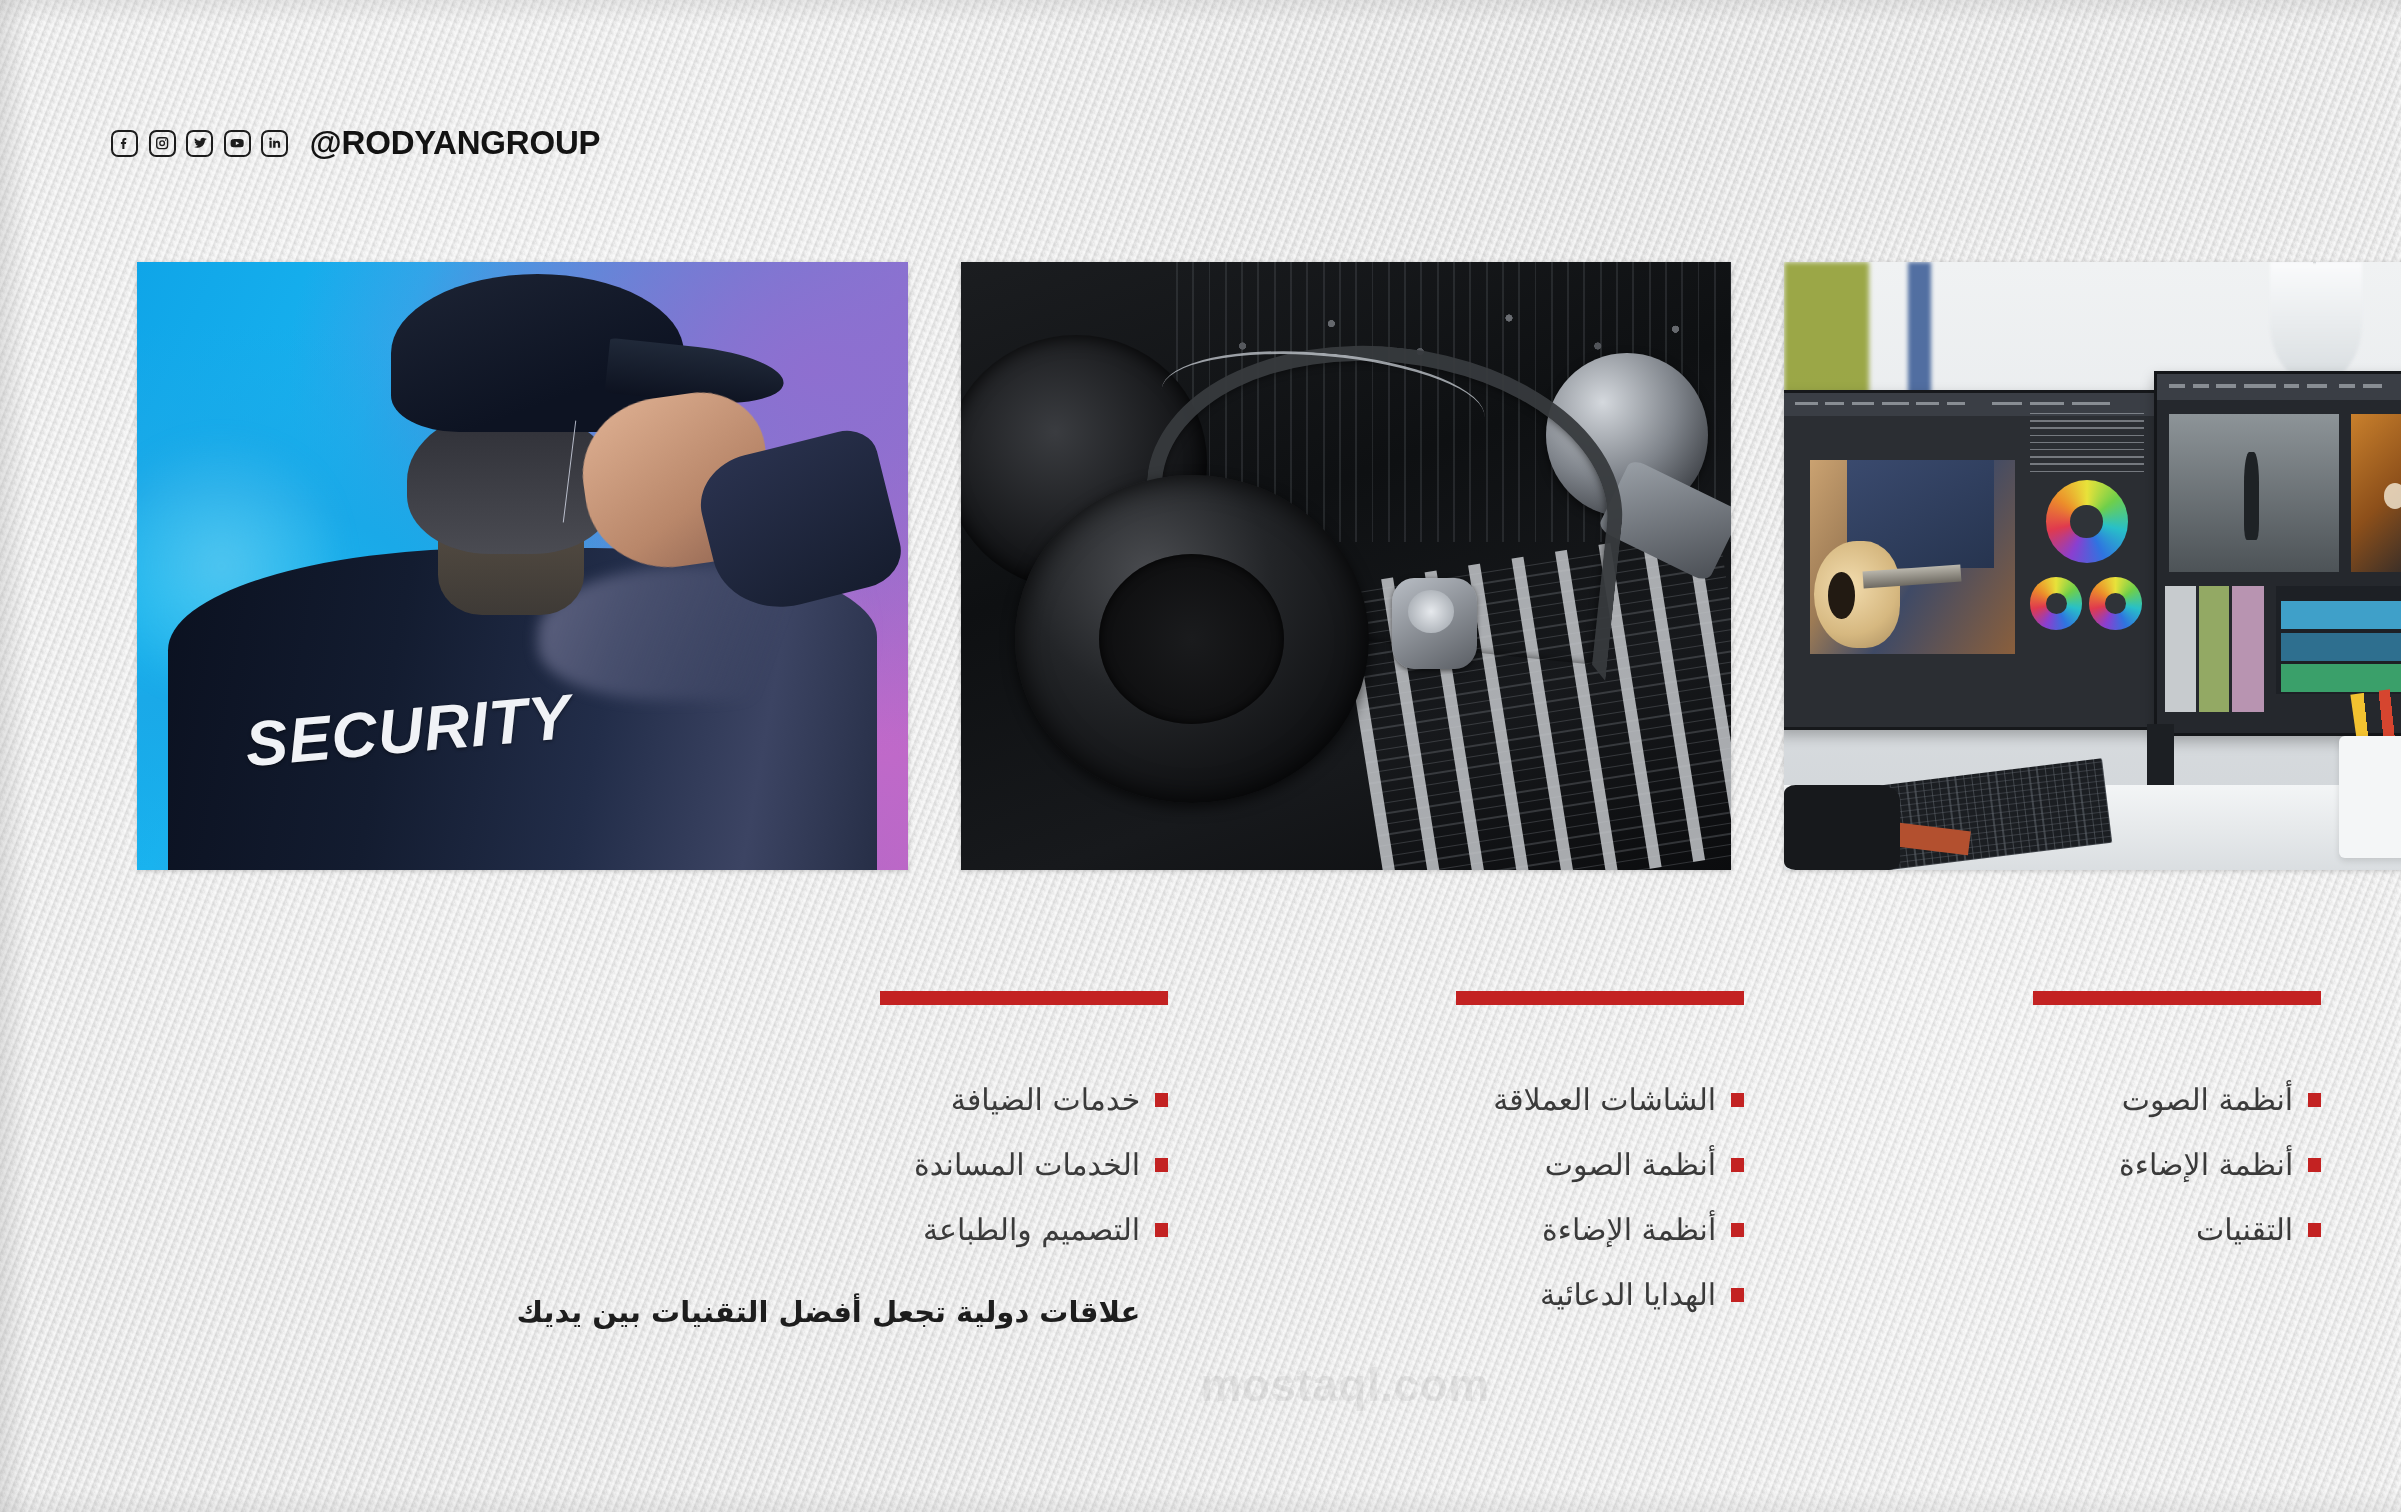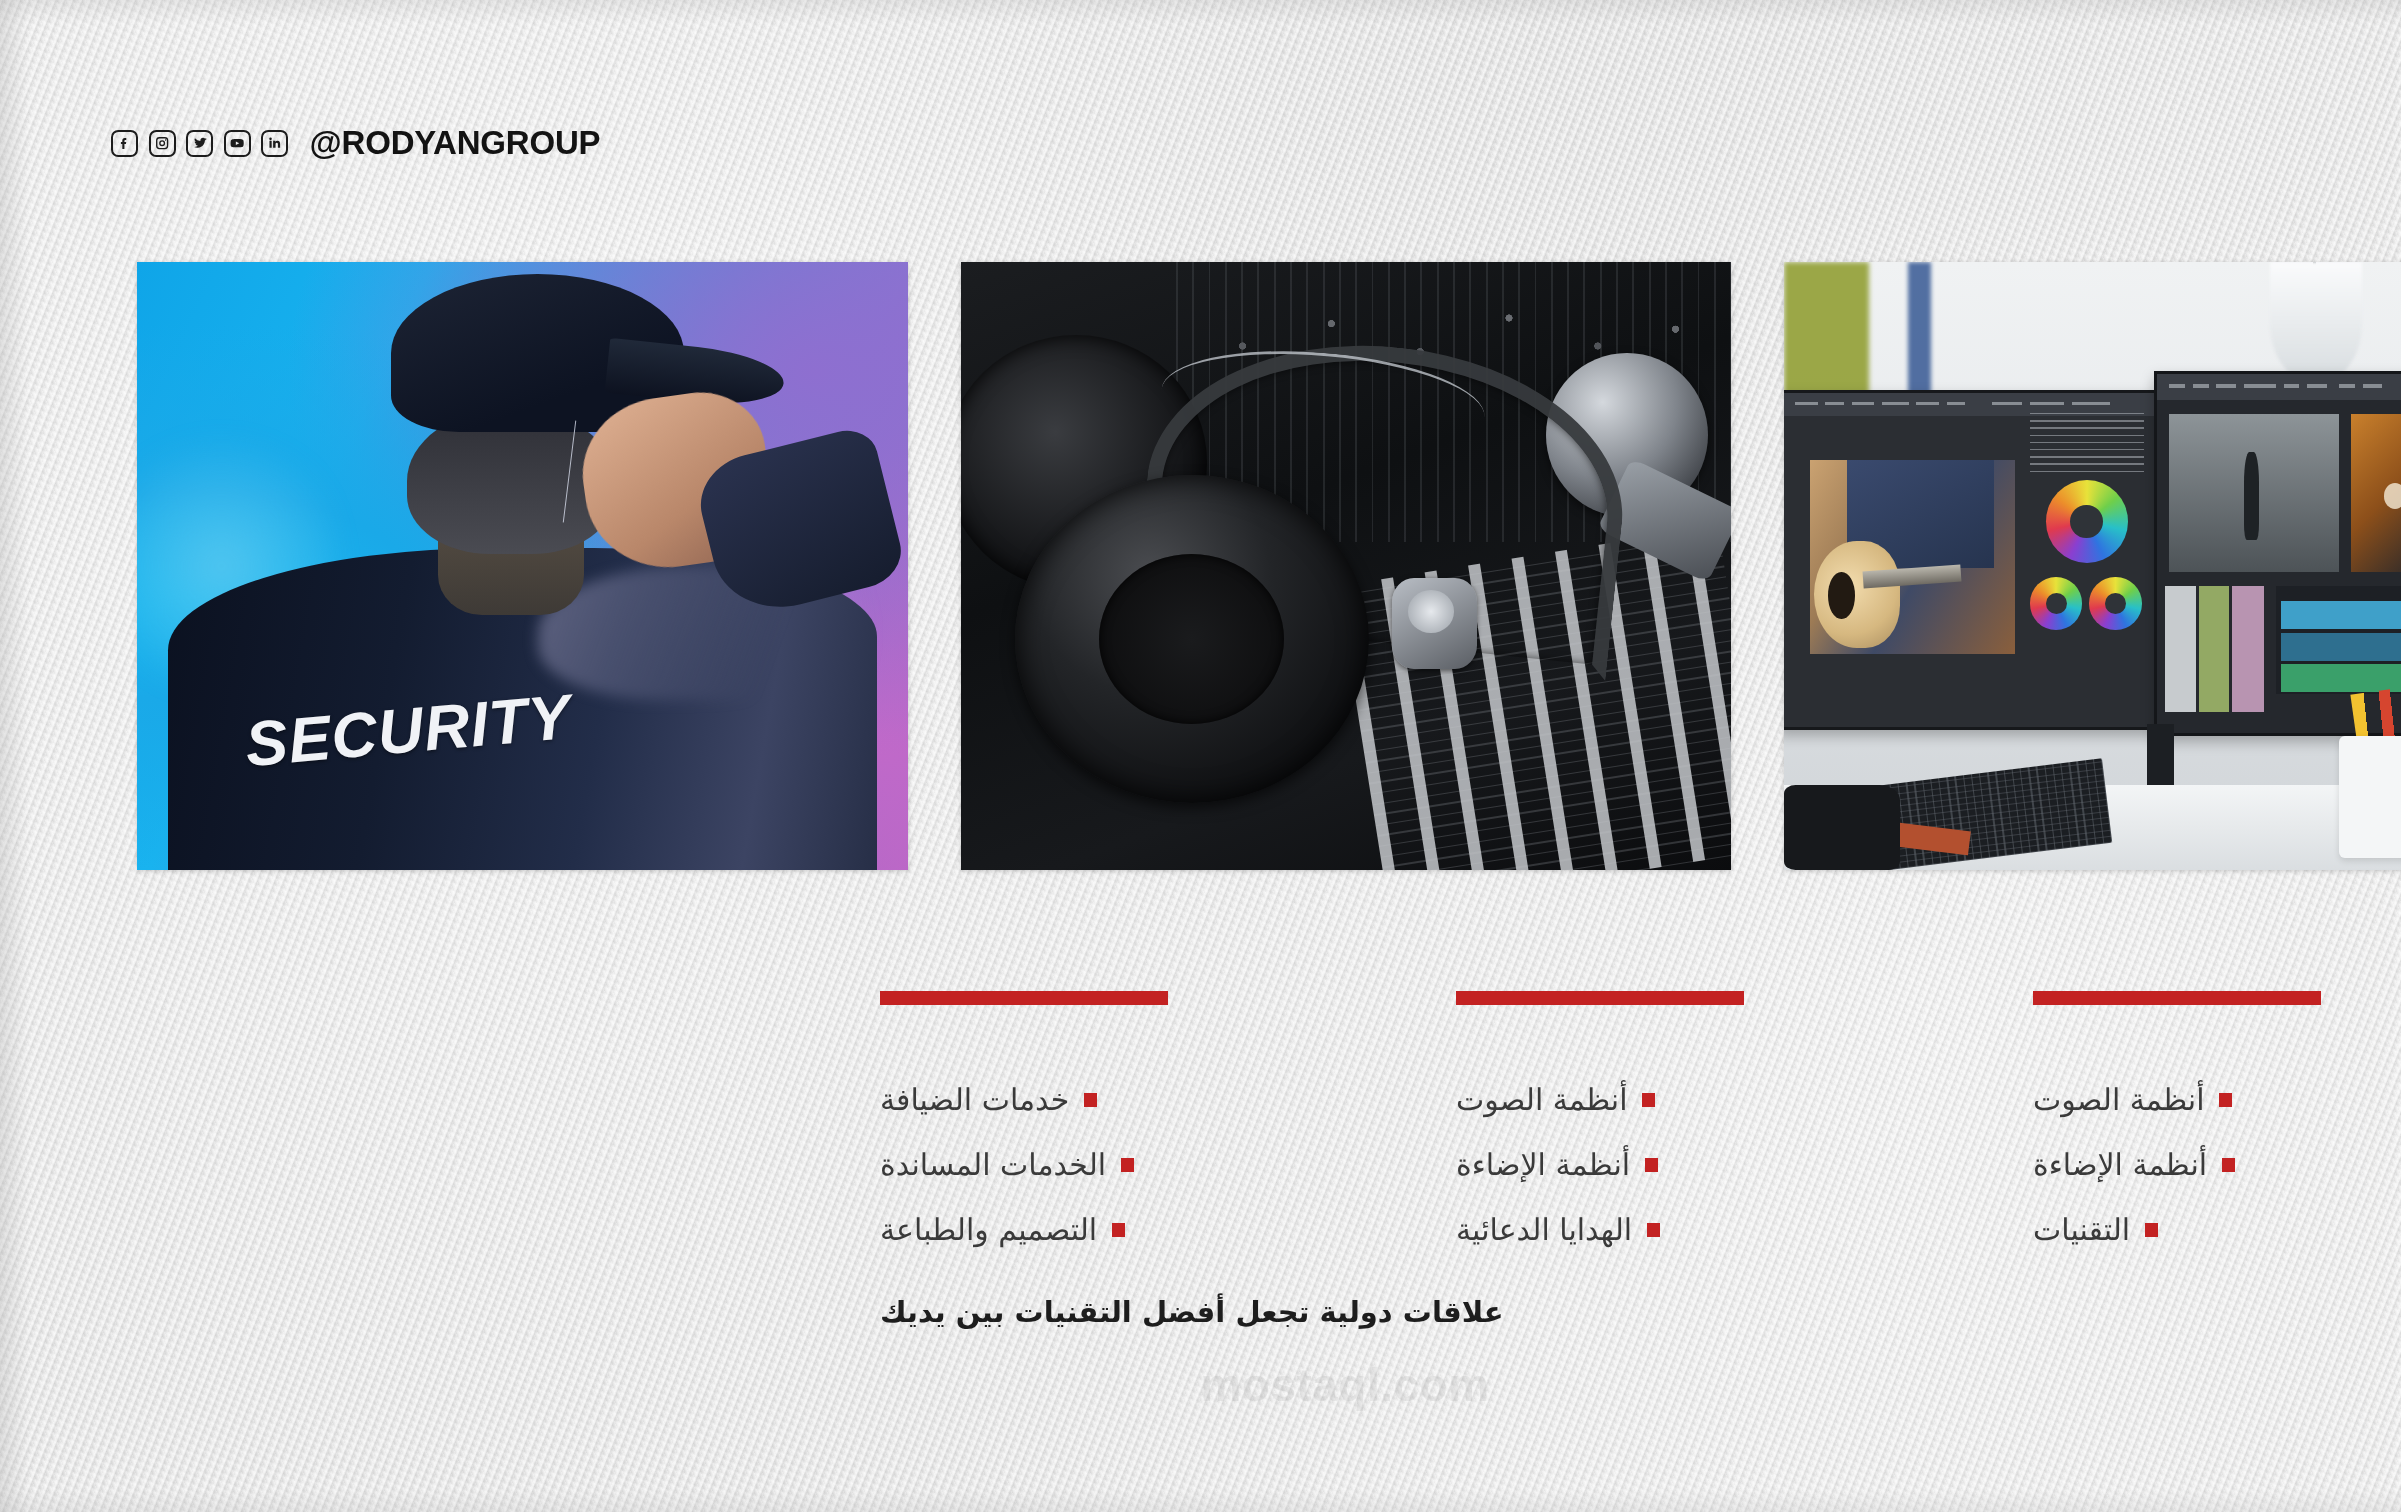--- a/index.html
+++ b/index.html
@@ -182,21 +182,21 @@
       repeating-linear-gradient(0deg,rgba(95,100,108,.45) 0 1px,rgba(0,0,0,0) 1px 6.2px);
     background-color:#1b1e22;filter:blur(0.7px);}
   .ed-cam{position:absolute;left:0;top:86%;width:15%;height:14%;background:#17191c;border-radius:10% 18% 10% 10%;filter:blur(0.6px);}
   .ed-camstrap{position:absolute;left:2%;top:92%;width:22%;height:4%;background:#b3502f;transform:rotate(7deg);filter:blur(0.7px);}
 
   
   #services{position:absolute;left:0;top:991px;width:2690px;z-index:5;}
   .svc-col{position:absolute;top:0;}
   .svc-rule{height:14.4px;background:#c32222;}
   .svc-list{margin-top:62px;}
-  .svc-row{display:flex;align-items:center;height:65px;gap:14.4px;}
+  .svc-row{display:flex;align-items:center;justify-content:flex-end;height:65px;gap:14.4px;}
   .svc-label{
     direction:rtl;text-align:right;color:#3a3a3a;font-size:30px;font-weight:300;
     font-family:"DejaVu Sans","Liberation Sans",sans-serif;white-space:nowrap;line-height:1;
   }
   .svc-label.tagline{font-weight:bold;color:#1d1d1d;font-size:29px;margin-top:36px;}
   .svc-bullet{width:13.4px;height:13.4px;background:#c32222;flex:0 0 13.4px;}
   .svc-bullet.hidden{visibility:hidden;}
 
   #col-left  {left:880px;width:288px;}
   #col-mid   {left:1456px;width:288px;}
@@ -369,20 +369,24 @@
         <span class="svc-label tagline">علاقات دولية تجعل أفضل التقنيات بين يديك</span>
         <span class="svc-bullet hidden"></span>
       </div>
     </div>
   </div>
 
   <div class="svc-col" id="col-mid">
     <div class="svc-rule"></div>
     <div class="svc-list">
       <div class="svc-row">
+        <span class="svc-label">الشاشات العملاقة</span>
+        <span class="svc-bullet"></span>
+      </div>
+      <div class="svc-row">
         <span class="svc-label">أنظمة الصوت</span>
         <span class="svc-bullet"></span>
       </div>
       <div class="svc-row">
         <span class="svc-label">أنظمة الإضاءة</span>
         <span class="svc-bullet"></span>
       </div>
       <div class="svc-row">
         <span class="svc-label">الهدايا الدعائية</span>
         <span class="svc-bullet"></span>

